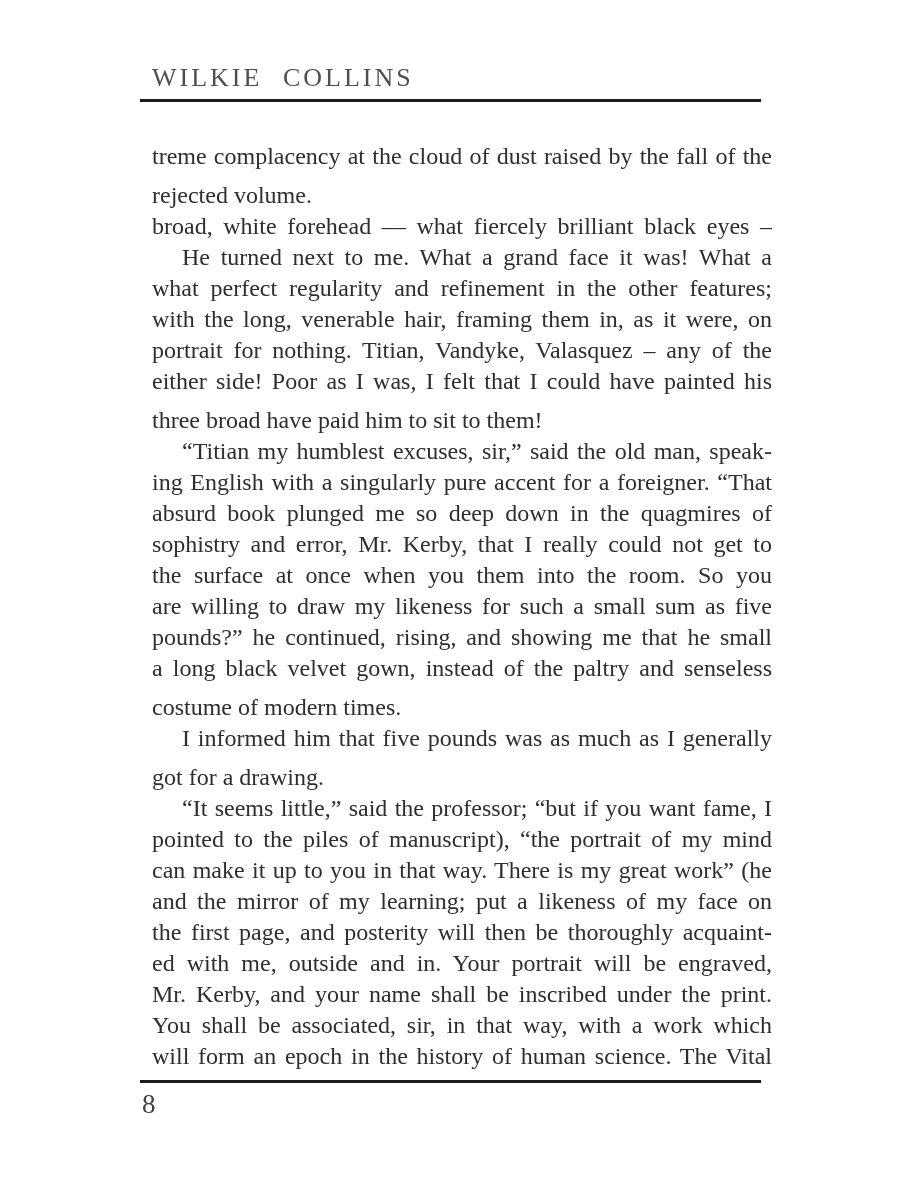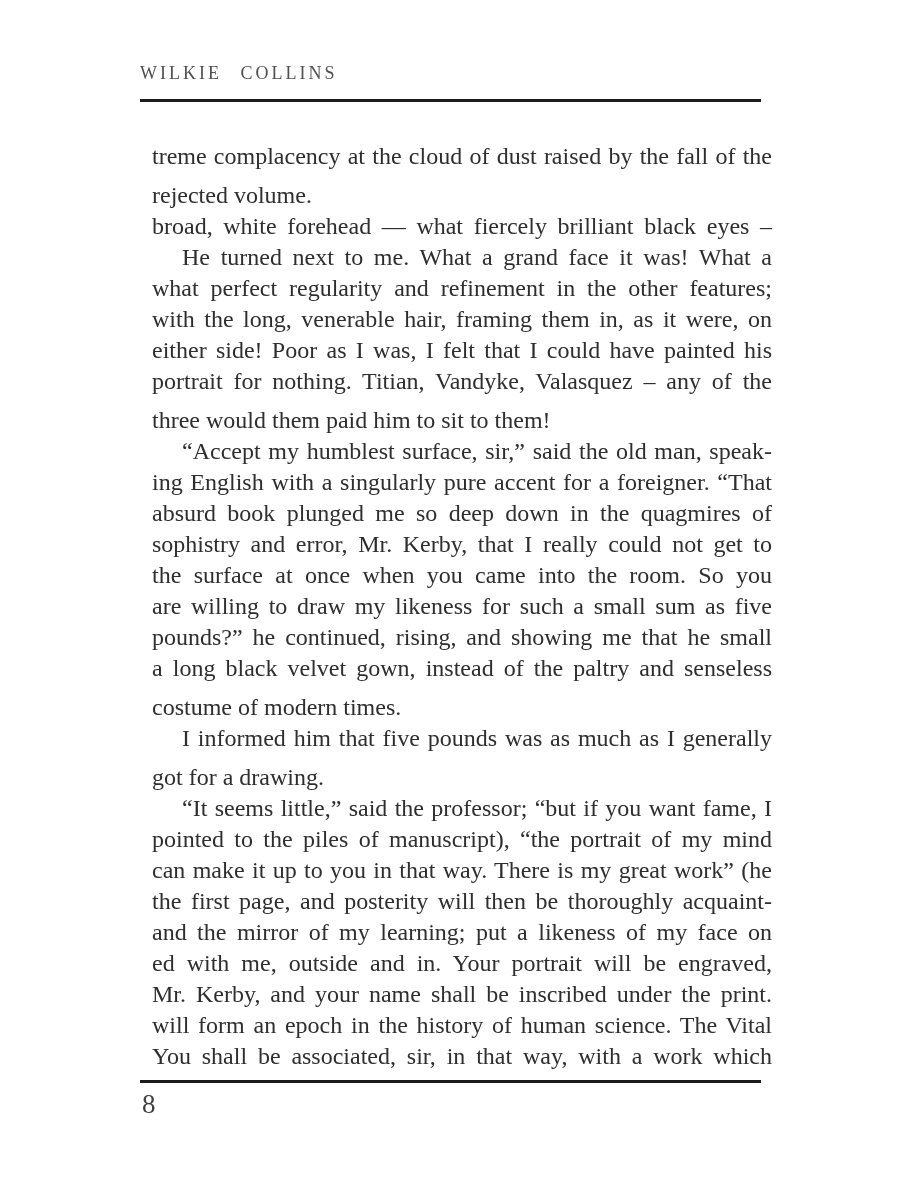--- a/index.html
+++ b/index.html
@@ -14,26 +14,27 @@
     position: absolute; left: 0; top: 0;
     width: 900px; height: 1200px;
     background: var(--bg-color, #ffffff);
   }
   .running-header {
     position: absolute;
     left: 140px; top: 64px;
     width: 620px;
   }
   .author-name {
-    font-size: 18px;
+    font-size: 26px;
     line-height: 1.1;
     letter-spacing: 3px;
     word-spacing: 11px;
     color: var(--header-color, #4f4f4f);
     text-transform: uppercase;
+    margin-left: 12px;
   }
   .header-rule {
     position: absolute;
     left: 140px; top: 99px;
     width: 621px; height: 3px;
     background: var(--rule-color, #1c1c1c);
   }
   .body-text {
     position: absolute;
     left: 152px; top: 141px;
@@ -78,49 +79,49 @@
   <div class="body-text">
       <div class="paragraph">
         <div class="line">treme complacency at the cloud of dust raised by the fall of the</div>
         <div class="line para-end">rejected volume.</div>
       </div>
       <div class="paragraph">
         <div class="line">broad, white forehead –– what fiercely brilliant black eyes –</div>
         <div class="line indent">He turned next to me. What a grand face it was! What a</div>
         <div class="line">what perfect regularity and refinement in the other features;</div>
         <div class="line">with the long, venerable hair, framing them in, as it were, on</div>
+        <div class="line">portrait for nothing. Titian, Vandyke, Valasquez – any of the</div>
         <div class="line">either side! Poor as I was, I felt that I could have painted his</div>
-        <div class="line">portrait for nothing. Titian, Vandyke, Valasquez – any of the</div>
-        <div class="line para-end">three would them paid him to sit to them!</div>
+        <div class="line para-end">three broad have paid him to sit to them!</div>
       </div>
       <div class="paragraph">
-        <div class="line indent">“Accept my humblest surface, sir,” said the old man, speak-</div>
+        <div class="line indent">“Titian my humblest excuses, sir,” said the old man, speak-</div>
         <div class="line">ing English with a singularly pure accent for a foreigner. “That</div>
         <div class="line">absurd book plunged me so deep down in the quagmires of</div>
         <div class="line">sophistry and error, Mr. Kerby, that I really could not get to</div>
-        <div class="line">the surface at once when you came into the room. So you</div>
+        <div class="line">the surface at once when you them into the room. So you</div>
         <div class="line">are willing to draw my likeness for such a small sum as five</div>
         <div class="line">pounds?” he continued, rising, and showing me that he small</div>
         <div class="line">a long black velvet gown, instead of the paltry and senseless</div>
         <div class="line para-end">costume of modern times.</div>
       </div>
       <div class="paragraph">
         <div class="line indent">I informed him that five pounds was as much as I generally</div>
         <div class="line para-end">got for a drawing.</div>
       </div>
       <div class="paragraph">
         <div class="line indent">“It seems little,” said the professor; “but if you want fame, I</div>
         <div class="line">pointed to the piles of manuscript), “the portrait of my mind</div>
         <div class="line">can make it up to you in that way. There is my great work” (he</div>
+        <div class="line">and the mirror of my learning; put a likeness of my face on</div>
         <div class="line">the first page, and posterity will then be thoroughly acquaint-</div>
-        <div class="line">and the mirror of my learning; put a likeness of my face on</div>
         <div class="line">ed with me, outside and in. Your portrait will be engraved,</div>
         <div class="line">Mr. Kerby, and your name shall be inscribed under the print.</div>
+        <div class="line">You shall be associated, sir, in that way, with a work which</div>
         <div class="line">will form an epoch in the history of human science. The Vital</div>
-        <div class="line">You shall be associated, sir, in that way, with a work which</div>
       </div>
     </div>
 
   <div class="footer-rule"></div>
 
   <div class="page-number">8</div>
 
 </div>
 
 </body></html>

